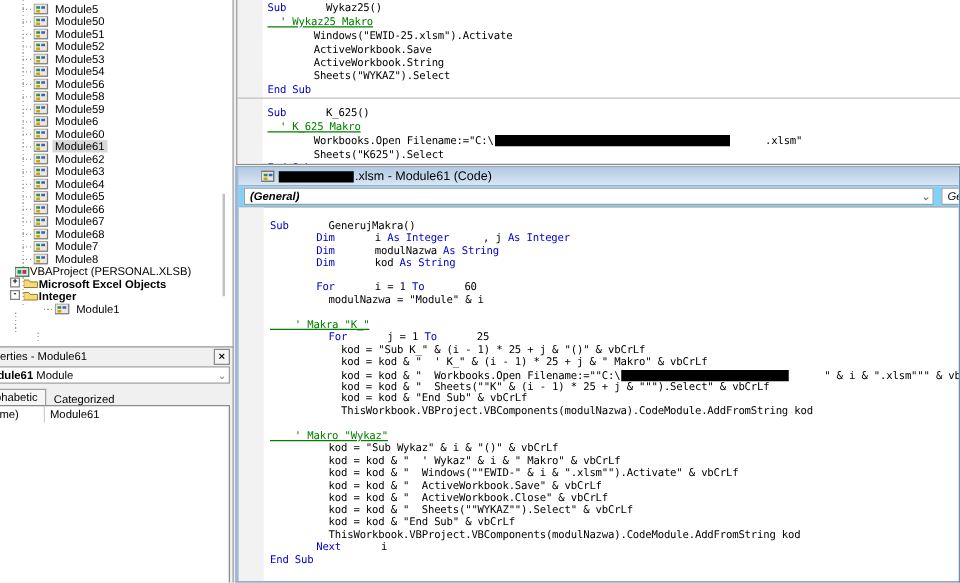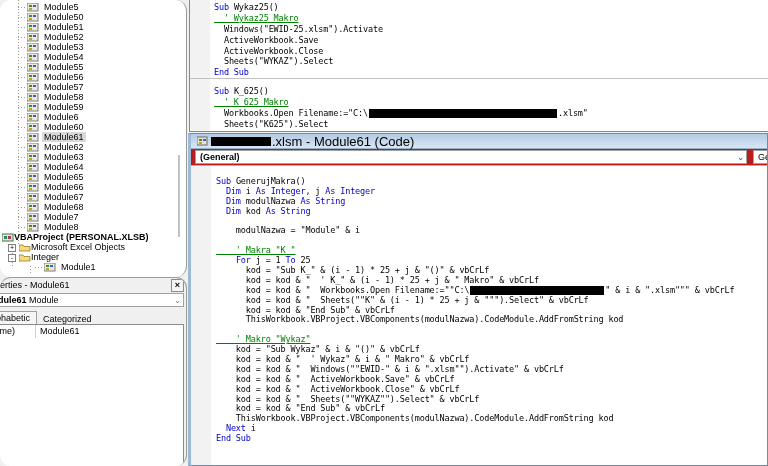--- a/index.html
+++ b/index.html
@@ -1,36 +1,36 @@
 <!DOCTYPE html>
 <html><head>
 <meta charset="utf-8">
 <style>
   * { margin:0; padding:0; box-sizing:border-box; }
   html,body { width:768px; height:466px; overflow:hidden; background:#f0f0f0;
               font-family:"Liberation Sans", sans-serif; }
-  .ui { font-size:9px; color:#000;border-radius:11px; }
+  .ui { font-size:9px; color:#000; }
 
   
   #project-panel { position:absolute; left:0; top:0; width:187px; height:277px;
                    background:#fff; border-right:1px solid #9a9a9a; overflow:hidden; }
   #module-tree { position:absolute; left:0; top:2px; width:100%; }
   .tree-vline { position:absolute; width:1px;
                 background-image:repeating-linear-gradient(to bottom,#9a9a9a 0 1px,transparent 1px 3px); }
   .tree-row { position:relative; height:10px; line-height:10px; font-size:9px;
               white-space:nowrap; display:flex; align-items:center; }
   .tree-row .connector { display:inline-block; width:8px; height:1px; margin-left:18px;
               background-image:repeating-linear-gradient(to right,#9a9a9a 0 1px,transparent 1px 3px); }
   .tree-row .ticon { display:inline-block; margin:0 3px 0 1px; flex:0 0 auto; }
   .tree-row .lbl { padding:0 2px; }
   .tree-row.sel .lbl { background:#d9d9d9; }
-  .root-row { height:10px; line-height:10px; font-size:9px; font-weight:bold;
-              display:flex; align-items:center; padding-left:2px; white-space:nowrap; }
+  .root-row { height:10px; line-height:10px; font-size:9px; font-weight:normal;
+              display:flex; align-items:center; padding-left:12px; white-space:nowrap; }
   .folder-row { height:10px; line-height:10px; font-size:9px; display:flex;
-              align-items:flex-end; padding-left:8px; white-space:nowrap; }
+              align-items:flex-start; padding-left:8px; white-space:nowrap;font-weight:bold; }
   .expander { display:inline-block; width:8px; height:8px; border:1px solid #808080;
               background:#fff; font-size:7px; line-height:6px; text-align:center;
               margin-right:3px; flex:0 0 auto; }
   .scroll-thumb { position:absolute; left:178px; top:155px; width:2px; height:82px;
                   background:#c2c2c2; }
 
   
   #properties-panel { position:absolute; left:0; top:277px; width:187px; height:189px;
                       background:#f0f0f0; border-top:1px solid #9a9a9a;
                       border-right:1px solid #9a9a9a; overflow:hidden; }
@@ -61,35 +61,35 @@
   #top-code-window { position:absolute; left:189px; top:0; width:579px; height:132px;
                      background:#fff; border-left:1px solid #8a8a8a;
                      border-bottom:1px solid #8a8a8a; overflow:hidden; }
   #top-code-window .marginbar, #code-window .marginbar {
       position:absolute; left:0; top:0; bottom:0; width:20px; background:#f2f2f2; }
   #top-code-area { position:absolute; left:0; top:2px; right:0; padding-left:24px; }
   .code-line { height:10.9px; line-height:10.9px; white-space:pre; }
   #code-window .code-line { height:9.9px; line-height:9.9px; }
   .k { color:#0000CC;text-align:center; }
   .c { color:#008000;text-decoration:underline; }
-  .t { color:#000; }
+  .t { color:#000;margin-left:27px; }
   .proc-sep { height:8px; border-top:1px solid #c0c0c0; margin-left:-24px; }
   .redact { display:inline-block; height:9px; background:#000; vertical-align:middle;
             margin:0 1px; }
 
   #code-window { position:absolute; left:188px; top:133px; width:580px; height:333px;
                  background:#fff; border:1px solid #6e8cab; border-left:3px solid #9db9d6;
                  overflow:hidden; }
   .win-titlebar { position:absolute; left:0; top:0; right:0; height:15px;
                   background:linear-gradient(to bottom,#b2cae3,#d9e6f4);
                   border-bottom:1px solid #9ab0c9; display:flex; align-items:center;
-                  padding-left:6px; font-size:13px; white-space:nowrap; }
+                  padding-left:18px; font-size:10px; white-space:nowrap; }
   .win-titlebar .redact { height:9px; width:60px; margin:0 1px 0 3px; }
   .combo-row { position:absolute; left:0; top:15px; right:0; height:17px;
-               background:#b91c1c; border-bottom:1px solid #b0b0b0; }
+               background:#7dd3fc; border-bottom:1px solid #b0b0b0;font-style:italic; }
   .codecombo { position:absolute; top:1px; height:14px; background:#fff;
                border:1px solid #a0a0a0; font-size:9px; font-weight:bold;
                line-height:12px; padding-left:4px; white-space:nowrap; overflow:hidden; }
   #combo-general { left:4px; width:552px; }
   #combo-proc { left:562px; width:220px; font-weight:normal; }
   #main-code-area { position:absolute; left:0; top:32px; right:0; bottom:0;
                     padding:11px 0 0 25px; }
   #code-window .marginbar { top:32px; }
 </style>
 </head>
@@ -161,41 +161,21 @@
         <span class="lbl">Module54</span>
       </div>
       <div class="tree-row">
         <span class="connector"></span>
         <svg class="ticon" width="12" height="9">
           <rect x="0" y="0" width="11" height="8" fill="#ece8dc" stroke="#7a7a7a" stroke-width="1"></rect>
           <rect x="2" y="2" width="3" height="2" fill="#2e8b57"></rect>
           <rect x="6" y="2" width="3" height="2" fill="#3a5fcd"></rect>
           <rect x="2" y="5" width="3" height="2" fill="#c8a800"></rect>
         </svg>
-        <span class="lbl">Module55</span>
-      </div>
-      <div class="tree-row">
-        <span class="connector"></span>
-        <svg class="ticon" width="12" height="9">
-          <rect x="0" y="0" width="11" height="8" fill="#ece8dc" stroke="#7a7a7a" stroke-width="1"></rect>
-          <rect x="2" y="2" width="3" height="2" fill="#2e8b57"></rect>
-          <rect x="6" y="2" width="3" height="2" fill="#3a5fcd"></rect>
-          <rect x="2" y="5" width="3" height="2" fill="#c8a800"></rect>
-        </svg>
         <span class="lbl">Module56</span>
-      </div>
-      <div class="tree-row">
-        <span class="connector"></span>
-        <svg class="ticon" width="12" height="9">
-          <rect x="0" y="0" width="11" height="8" fill="#ece8dc" stroke="#7a7a7a" stroke-width="1"></rect>
-          <rect x="2" y="2" width="3" height="2" fill="#2e8b57"></rect>
-          <rect x="6" y="2" width="3" height="2" fill="#3a5fcd"></rect>
-          <rect x="2" y="5" width="3" height="2" fill="#c8a800"></rect>
-        </svg>
-        <span class="lbl">Module57</span>
       </div>
       <div class="tree-row">
         <span class="connector"></span>
         <svg class="ticon" width="12" height="9">
           <rect x="0" y="0" width="11" height="8" fill="#ece8dc" stroke="#7a7a7a" stroke-width="1"></rect>
           <rect x="2" y="2" width="3" height="2" fill="#2e8b57"></rect>
           <rect x="6" y="2" width="3" height="2" fill="#3a5fcd"></rect>
           <rect x="2" y="5" width="3" height="2" fill="#c8a800"></rect>
         </svg>
         <span class="lbl">Module58</span>
@@ -387,21 +367,21 @@
   <div class="prop-close">×</div>
 </div>
 
 <div id="top-code-window">
   <div class="marginbar"></div>
   <div id="top-code-area" class="code-font">
       <div class="code-line"><span class="k">Sub </span><span class="t">Wykaz25()</span></div>
       <div class="code-line"><span class="c">  ' Wykaz25 Makro</span></div>
       <div class="code-line"><span class="t">  Windows("EWID-25.xlsm").Activate</span></div>
       <div class="code-line"><span class="t">  ActiveWorkbook.Save</span></div>
-      <div class="code-line"><span class="t">  ActiveWorkbook.Close</span></div>
+      <div class="code-line"><span class="t">  ActiveWorkbook.String</span></div>
       <div class="code-line"><span class="t">  Sheets("WYKAZ").Select</span></div>
       <div class="code-line"><span class="k">End Sub</span></div>
       <div class="proc-sep"></div>
       <div class="code-line"><span class="k">Sub </span><span class="t">K_625()</span></div>
       <div class="code-line"><span class="c">  ' K_625 Makro</span></div>
       <div class="code-line"><span class="t">  Workbooks.Open Filename:="C:\</span><span class="redact" style="width: 188px;"></span><span class="t">.xlsm"</span></div>
       <div class="code-line"><span class="t">  Sheets("K625").Select</span></div>
       <div class="code-line"><span class="k">End Sub</span></div>
     </div>
 </div>
@@ -426,20 +406,21 @@
       <span>GenerujMakra</span>
     </div>
   </div>
   <div class="marginbar"></div>
   <div id="main-code-area" class="code-font">
       <div class="code-line"><span class="k">Sub </span><span class="t">GenerujMakra()</span></div>
       <div class="code-line"><span class="t">  </span><span class="k">Dim </span><span class="t">i </span><span class="k">As Integer</span><span class="t">, j </span><span class="k">As Integer</span></div>
       <div class="code-line"><span class="t">  </span><span class="k">Dim </span><span class="t">modulNazwa </span><span class="k">As String</span></div>
       <div class="code-line"><span class="t">  </span><span class="k">Dim </span><span class="t">kod </span><span class="k">As String</span></div>
       <div class="code-line">&nbsp;</div>
+      <div class="code-line"><span class="t">  </span><span class="k">For </span><span class="t">i = 1 </span><span class="k">To </span><span class="t">60</span></div>
       <div class="code-line"><span class="t">    modulNazwa = "Module" &amp; i</span></div>
       <div class="code-line">&nbsp;</div>
       <div class="code-line"><span class="c">    ' Makra "K_"</span></div>
       <div class="code-line"><span class="t">    </span><span class="k">For </span><span class="t">j = 1 </span><span class="k">To </span><span class="t">25</span></div>
       <div class="code-line"><span class="t">      kod = "Sub K_" &amp; (i - 1) * 25 + j &amp; "()" &amp; vbCrLf</span></div>
       <div class="code-line"><span class="t">      kod = kod &amp; "  ' K_" &amp; (i - 1) * 25 + j &amp; " Makro" &amp; vbCrLf</span></div>
       <div class="code-line"><span class="t">      kod = kod &amp; "  Workbooks.Open Filename:=""C:\</span><span class="redact" style="width: 134px;"></span><span class="t">" &amp; i &amp; ".xlsm""" &amp; vbCrLf</span></div>
       <div class="code-line"><span class="t">      kod = kod &amp; "  Sheets(""K" &amp; (i - 1) * 25 + j &amp; """).Select" &amp; vbCrLf</span></div>
       <div class="code-line"><span class="t">      kod = kod &amp; "End Sub" &amp; vbCrLf</span></div>
       <div class="code-line"><span class="t">      ThisWorkbook.VBProject.VBComponents(modulNazwa).CodeModule.AddFromString kod</span></div>

